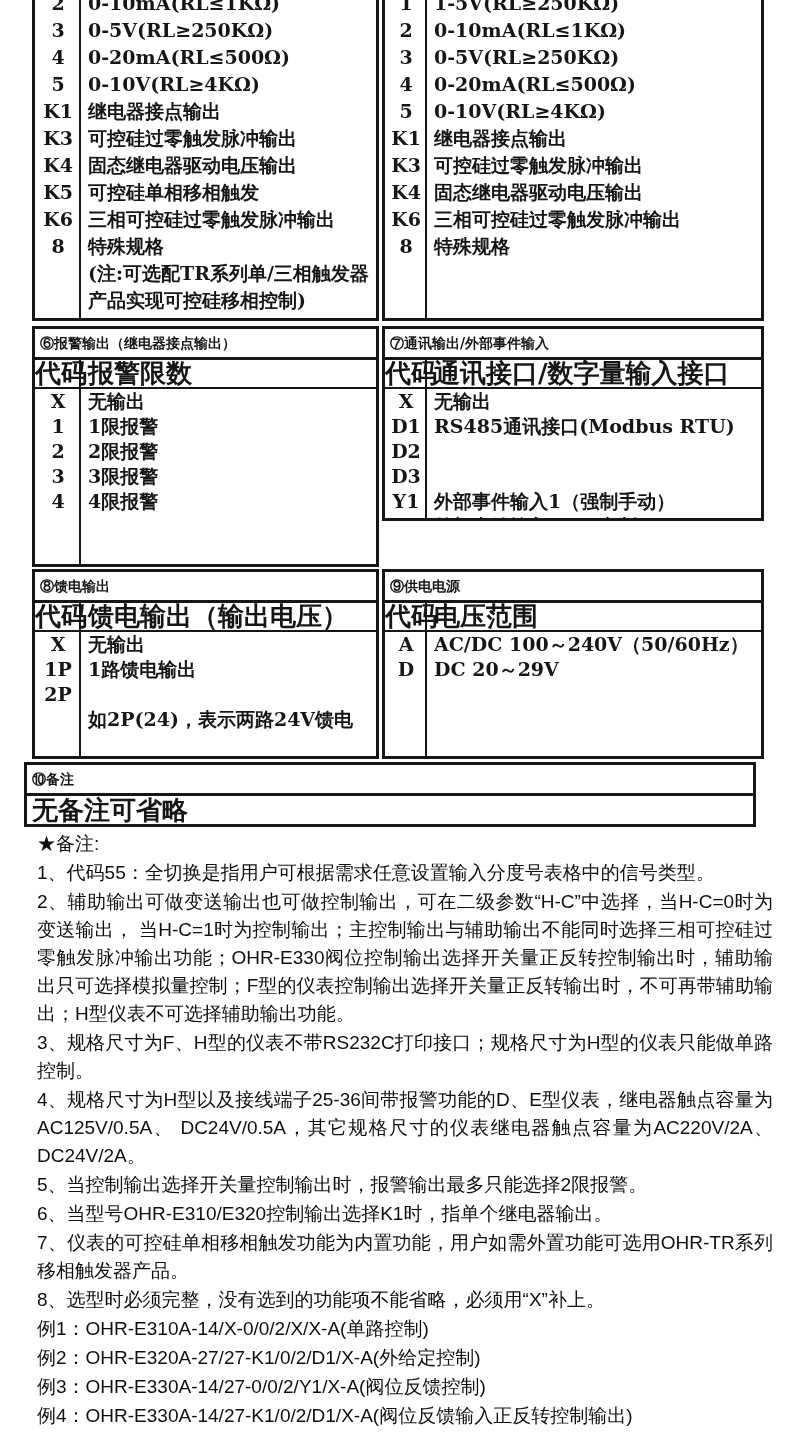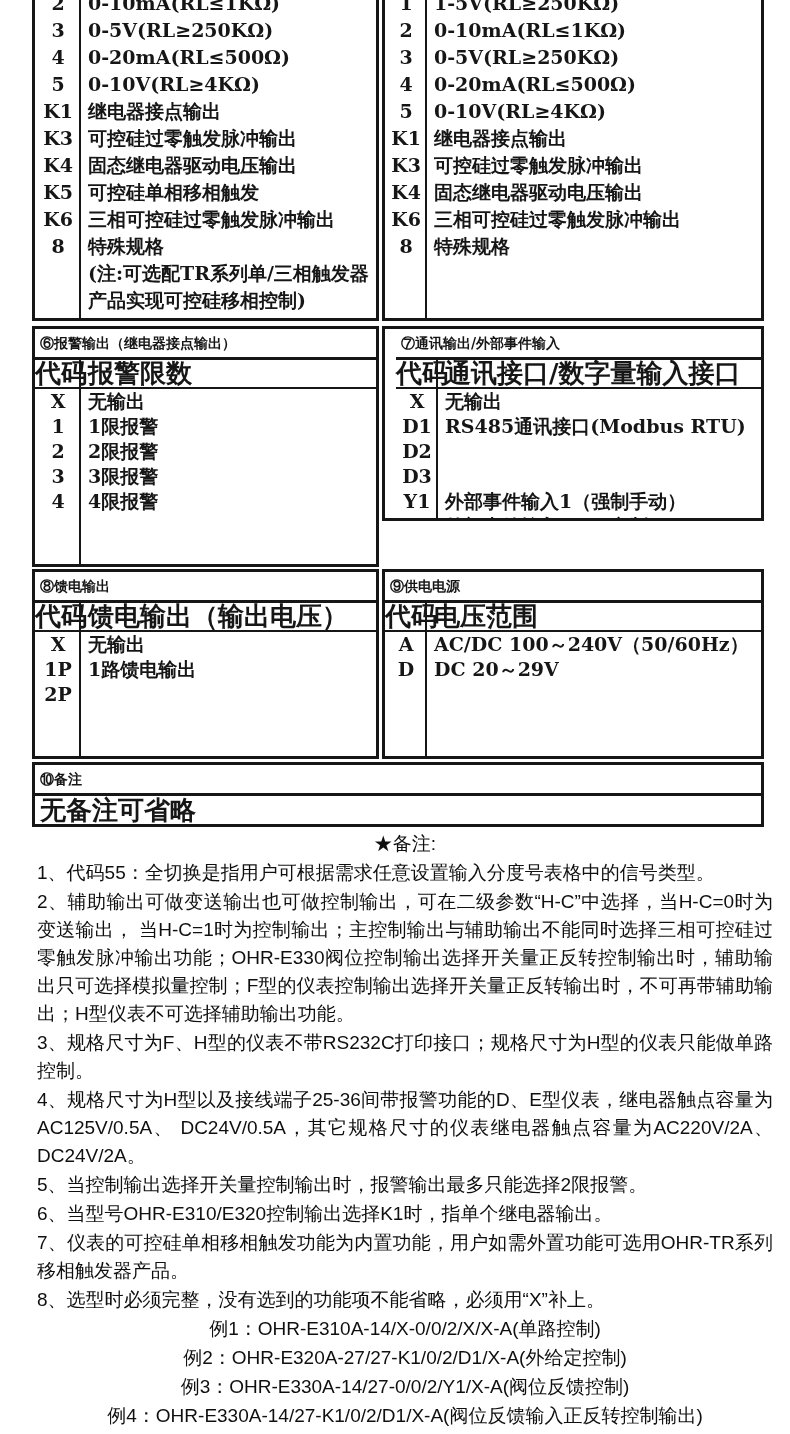--- a/index.html
+++ b/index.html
@@ -31,21 +31,21 @@
   .narrow .vline{left:40px;}
 
   
   .remark-row{height:28px;line-height:29px;font-size:26px;padding-left:5px;}
 
   
   .notes{position:absolute;left:37px;top:830px;width:736px;
          font-family:"Liberation Sans",sans-serif;font-size:19px;line-height:28px;
          color:#0f0f0f;}
   .notes p{margin:0 0 1px 0;text-align:justify;}
-  .notes p.nowrapline{white-space:nowrap;text-align:center;}
+  .notes p.nowrapline{white-space:nowrap;text-align:left;}
 </style>
 </head>
 <body>
 
 <div class="page">
 
   <div class="tbl toptbl" style="left:32px;top:-10px;width:347px;height:331px;">
     <div class="tbl-body">
       <div class="vline"></div>
       <div>
@@ -197,21 +197,21 @@
           </div>
 
           <div class="row">
             <div class="code">4</div>
             <div class="desc">4限报警</div>
           </div>
         </div>
     </div>
   </div>
 
-  <div class="tbl narrow" style="left:382px;top:326px;width:382px;height:195px;padding-left:11px;">
+  <div class="tbl narrow" style="left:382px;top:326px;width:382px;height:195px;">
     <div class="tbl-title">⑦通讯输出/外部事件输入</div>
     <div class="tbl-head">
       <div class="code-h">代码</div>
       <div class="desc-h">通讯接口/数字量输入接口</div>
     </div>
     <div class="tbl-body">
       <div class="vline"></div>
       <div>
 
           <div class="row">
@@ -267,20 +267,24 @@
 
           <div class="row">
             <div class="code">1P</div>
             <div class="desc">1路馈电输出</div>
           </div>
 
           <div class="row">
             <div class="code">2P</div>
           </div>
 
+          <div class="row">
+            <div class="code"></div>
+            <div class="desc">如2P(24)，表示两路24V馈电</div>
+          </div>
         </div>
     </div>
   </div>
 
   <div class="tbl narrow" style="left:382px;top:569px;width:382px;height:190px;">
     <div class="tbl-title">⑨供电电源</div>
     <div class="tbl-head">
       <div class="code-h">代码</div>
       <div class="desc-h">电压范围</div>
     </div>
@@ -294,21 +298,21 @@
           </div>
 
           <div class="row">
             <div class="code">D</div>
             <div class="desc">DC 20～29V</div>
           </div>
         </div>
     </div>
   </div>
 
-  <div class="tbl" style="left:32px;top:762px;width:732px;height:65px;">
+  <div class="tbl" style="left:24px;top:762px;width:732px;height:65px;">
     <div class="tbl-title">⑩备注</div>
     <div class="remark-row">无备注可省略</div>
   </div>
 
   <div class="notes">
     <p class="nowrapline">★备注:</p>
     <div>
 
         <p>1、代码55：全切换是指用户可根据需求任意设置输入分度号表格中的信号类型。</p>
 

